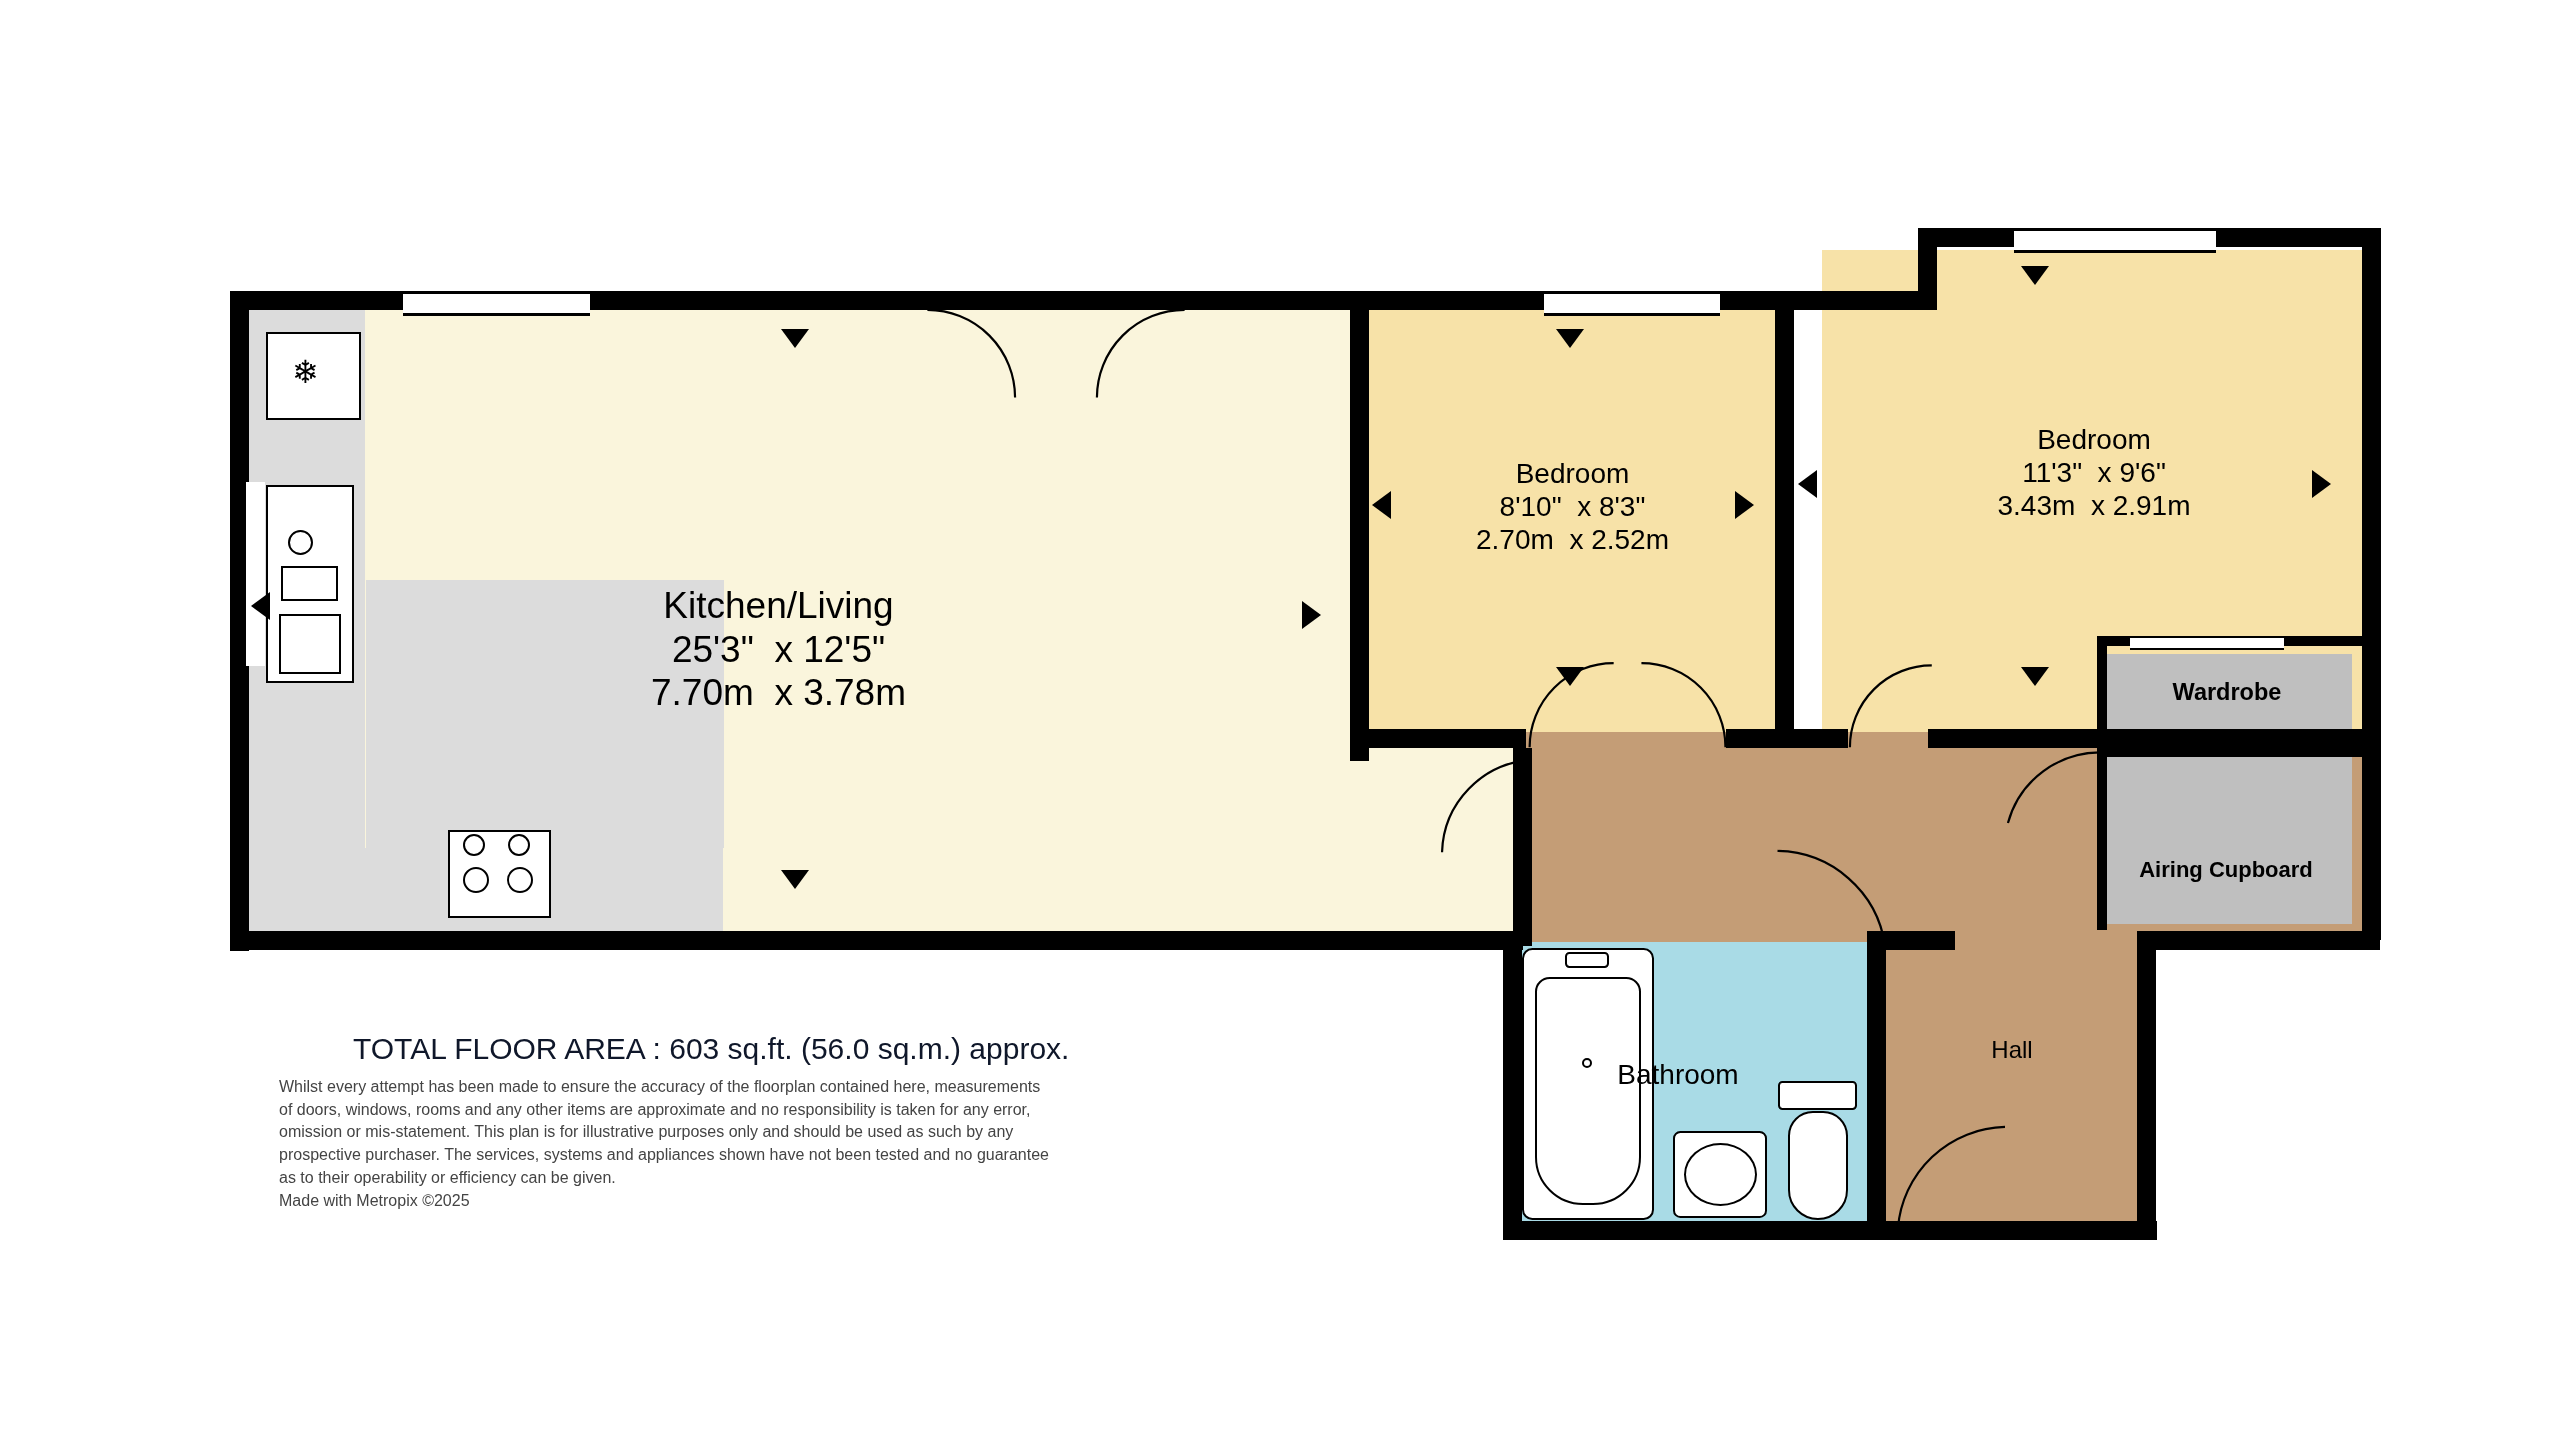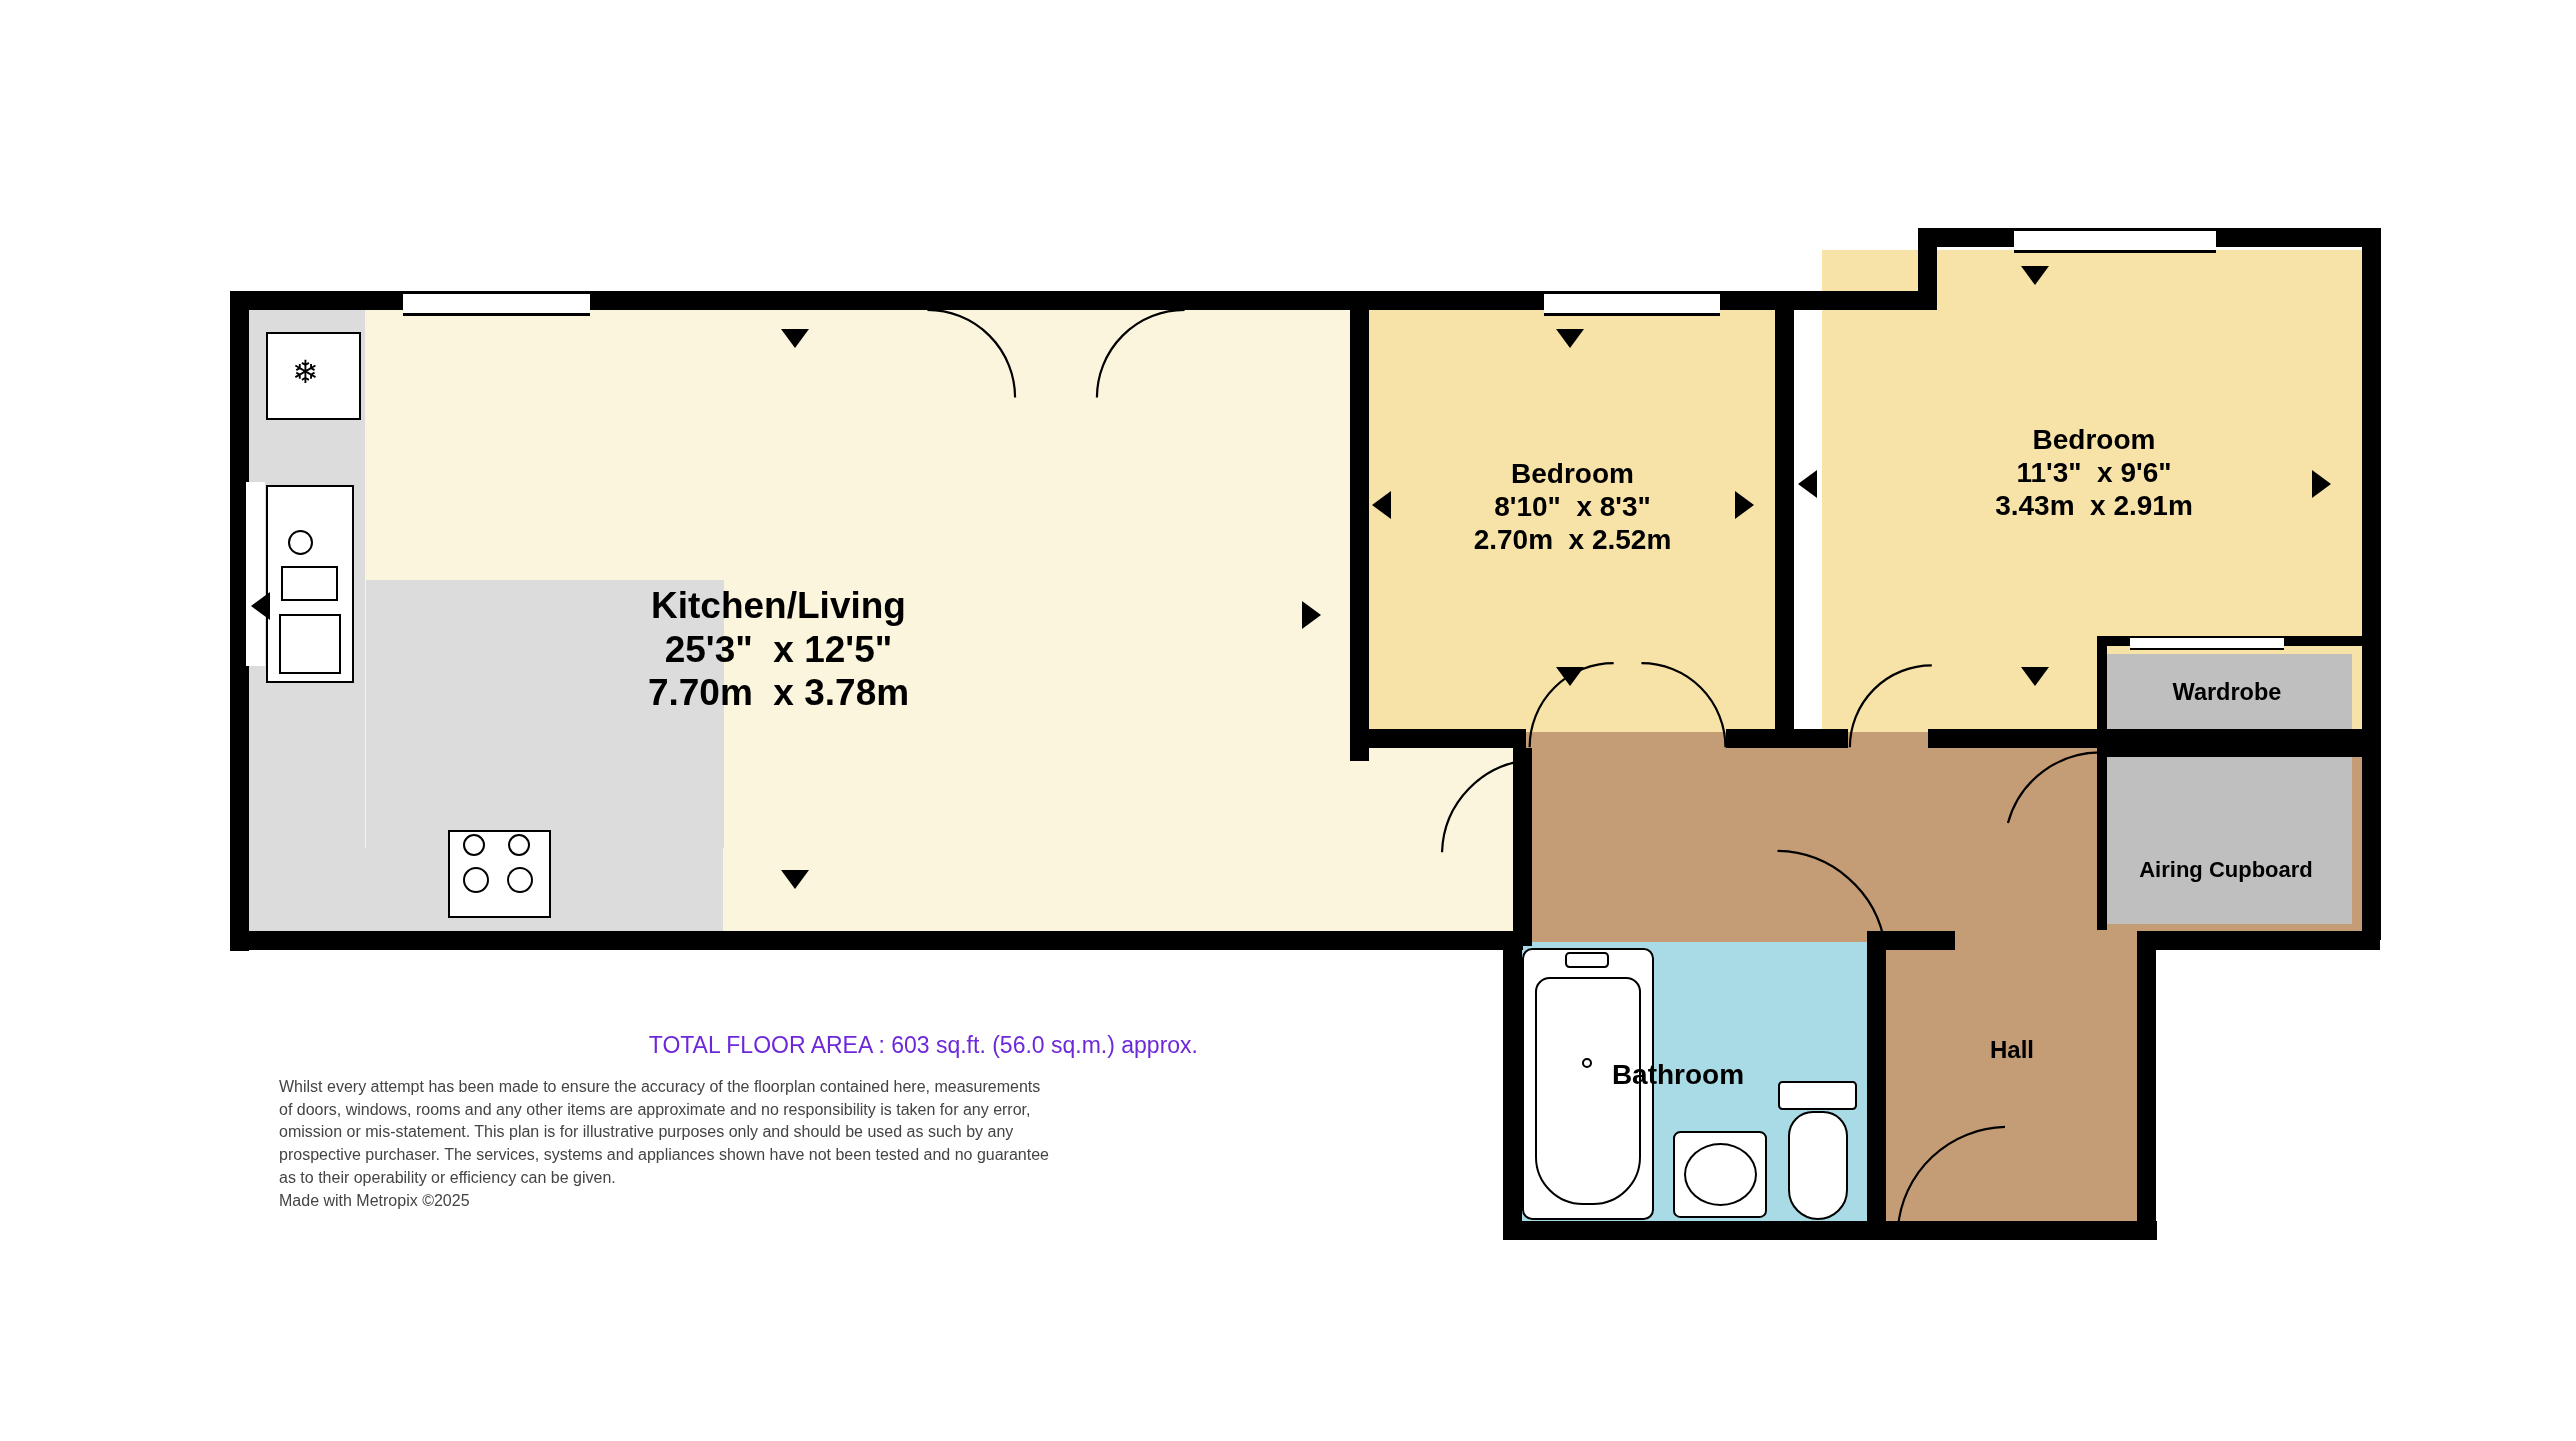--- a/index.html
+++ b/index.html
@@ -15,21 +15,21 @@
   }
   #plan {
     position: relative;
     width: 2576px;
     height: 1442px;
   }
 
   
   .wall   { position: absolute; background: #000000; }
   .room   { position: absolute; }
-  .label  { position: absolute; text-align: center; font-weight: bold; color: #000; line-height: 1.18; }
+  .label  { position: absolute; text-align: center; font-weight: normal; color: #000; line-height: 1.18; }
   .label .ln { display: block; white-space: pre; }
   .win    { position: absolute; background: #ffffff; border-top: 3.7px solid #000; border-bottom: 3.7px solid #000; }
   .arrow  { position: absolute; width: 0; height: 0; }
   .arrow.down  { border-left: 14.7px solid transparent; border-right: 14.7px solid transparent; border-top: 19px solid #000; }
   .arrow.left  { border-top: 14.7px solid transparent; border-bottom: 14.7px solid transparent; border-right: 19px solid #000; }
   .arrow.right { border-top: 14.7px solid transparent; border-bottom: 14.7px solid transparent; border-left: 19px solid #000; }
 
   
   .fill-living   { background: #faf5dc; }
   .fill-bedroom  { background: #f7e2a8; }
@@ -38,23 +38,23 @@
   .fill-grey     { background: #dcdcdc; }
   .fill-storage  { background: #bfbfbf; }
 
   
   .fixture { position: absolute; background: #ffffff; border: 2.9px solid #000; box-sizing: border-box; }
   .fixture-round { border-radius: 50%; }
 
   
   .total-area {
     position: absolute;
-    text-align: right;
-    color: #6d28d9;
-    font-size: 23px;
+    text-align: left;
+    color: #0f172a;
+    font-size: 30px;
   }
   .disclaimer {
     position: absolute;
     color: #444444;
     font-size: 16px;
     line-height: 1.42;
   }
   .storage-label {
     position: absolute;
     font-weight: bold;

